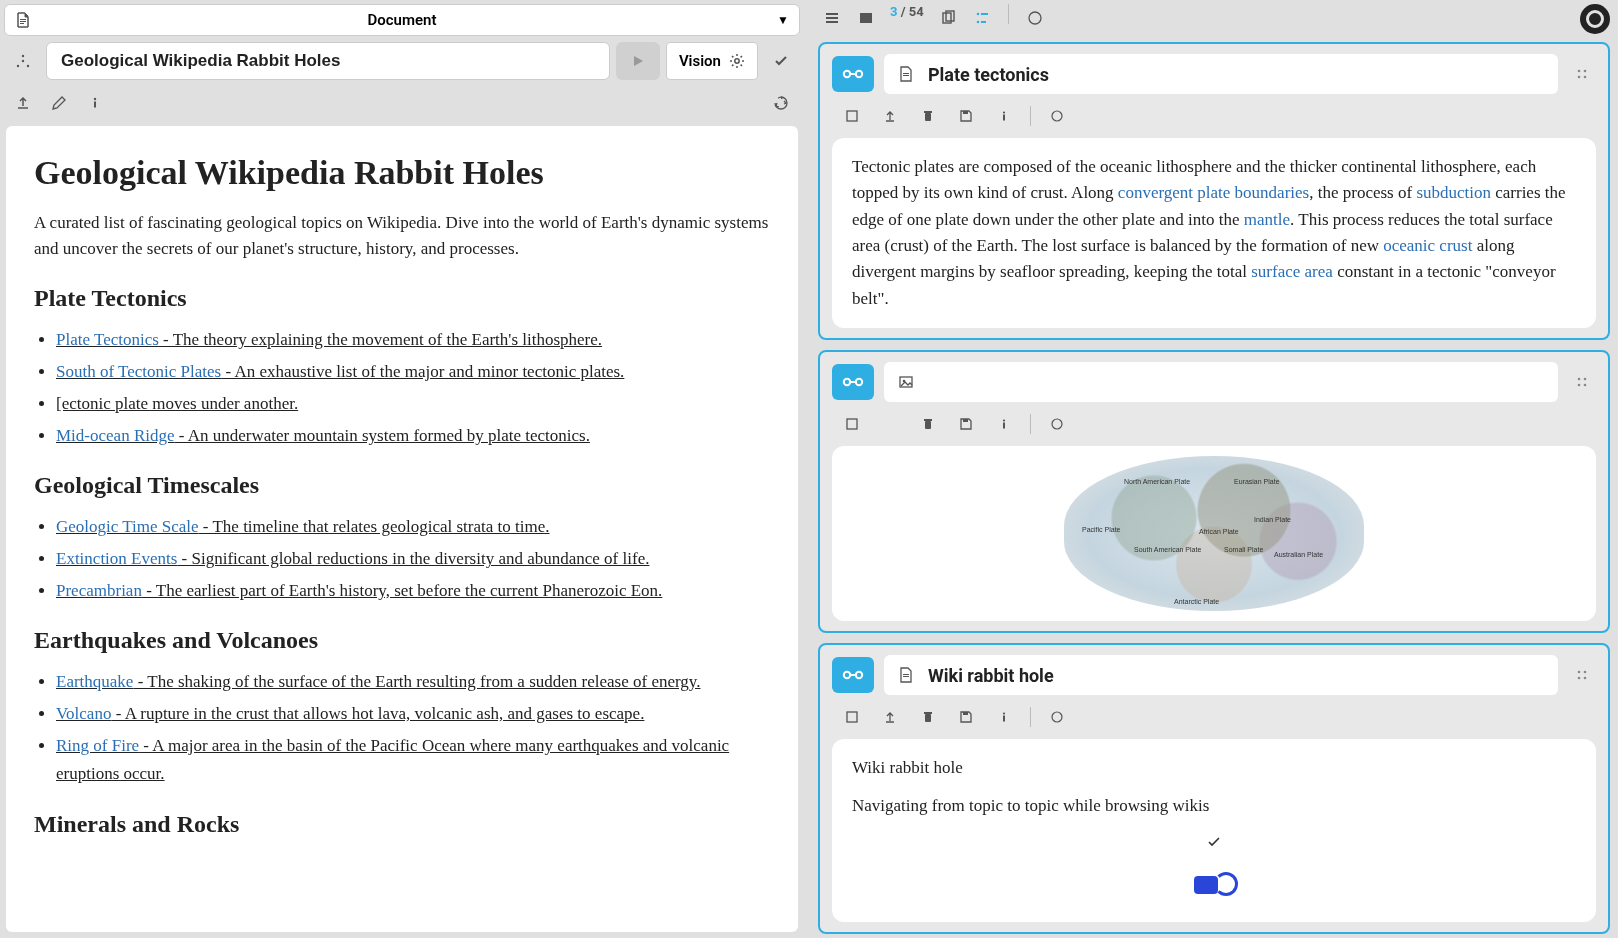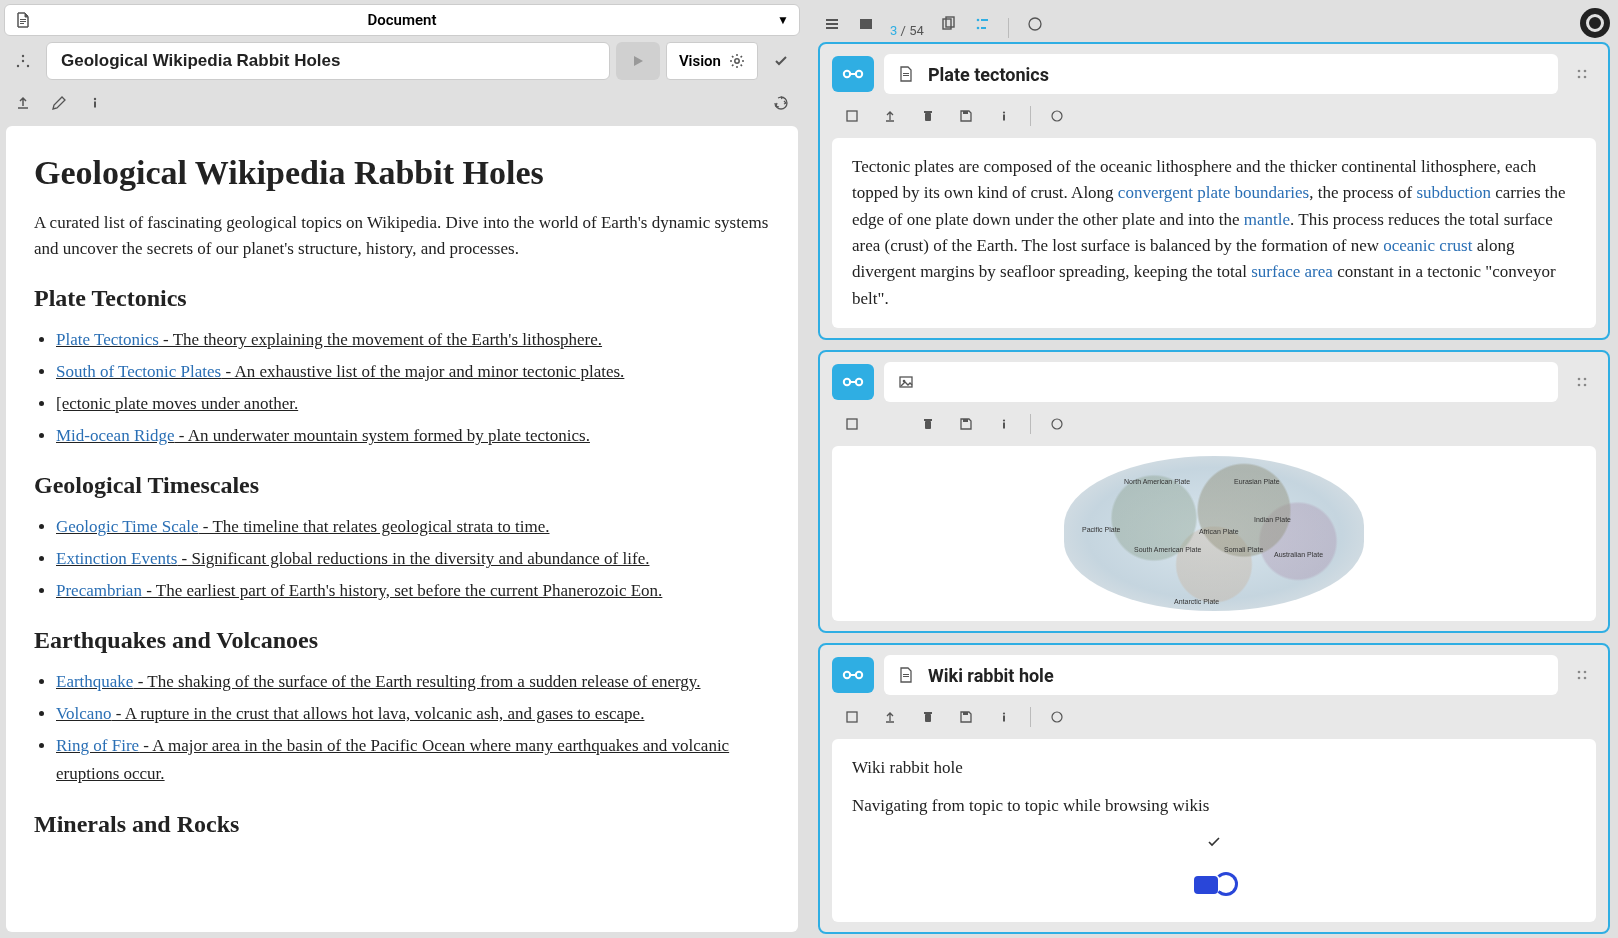--- a/index.html
+++ b/index.html
@@ -159,24 +159,25 @@
     text-decoration: underline;
   }
   .doc-content-wrap a {
     color: #2a6fb5;
     text-decoration: none;
   }
 
   
   .right-toolbar {
     display: flex;
-    align-items: flex-end;
+    align-items: flex-start;
     gap: 6px;
     padding: 4px 8px;
     height: 42px;
+    font-weight: bold;
   }
   .right-toolbar .tb-btn {
     width: 28px;
     height: 28px;
     display: flex;
     align-items: center;
     justify-content: center;
     color: #555;
     border-radius: 4px;
     cursor: pointer;
@@ -276,21 +277,21 @@
     height: 28px;
     display: flex;
     align-items: center;
     justify-content: center;
     color: #555;
     border-radius: 4px;
     cursor: pointer;
   }
   .card-body {
     background: #fff;
-    border-radius: 6px;
+    border-radius: 12px;
     padding: 16px 20px;
     font-family: Georgia, "Times New Roman", serif;
     font-size: 17px;
     line-height: 1.55;
     color: #222;
   }
   .card-body a { color: #2a6fb5; text-decoration: none; }
   .card-body .img-placeholder {
     display: block;
     margin: 0 auto;

